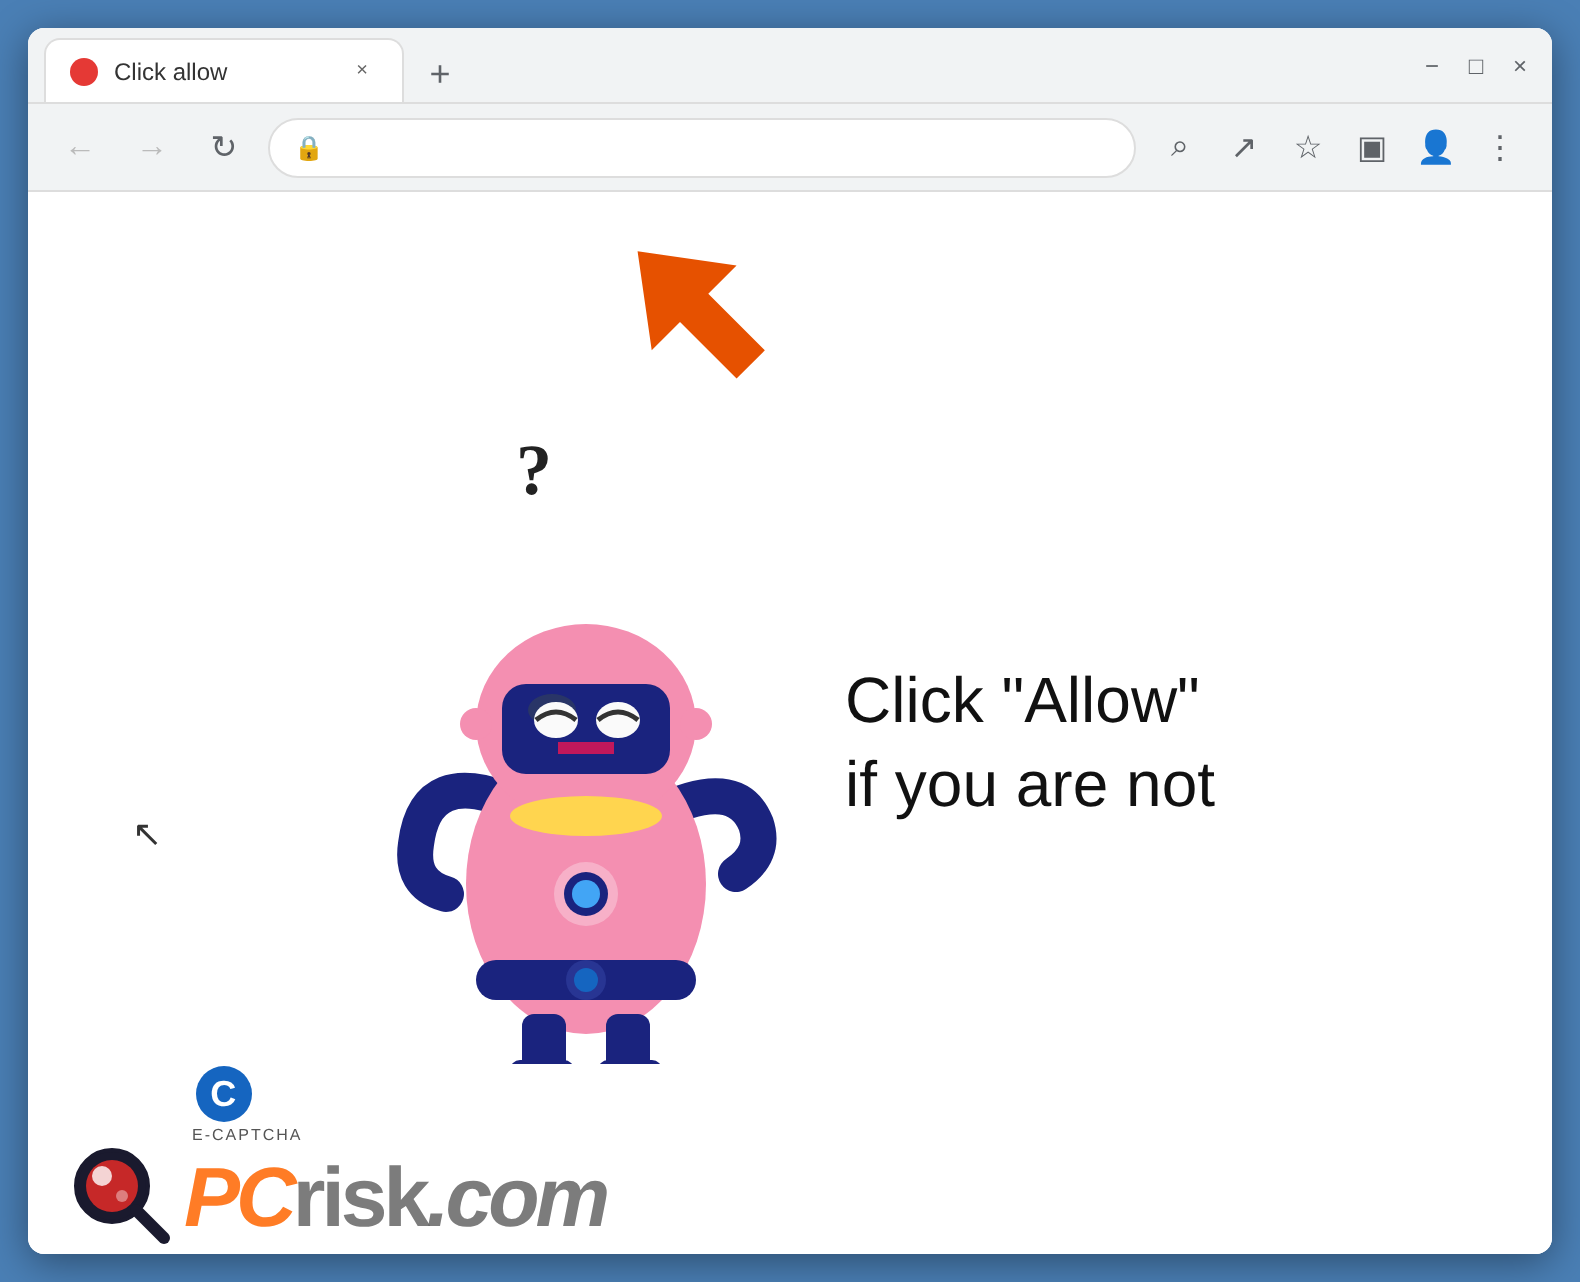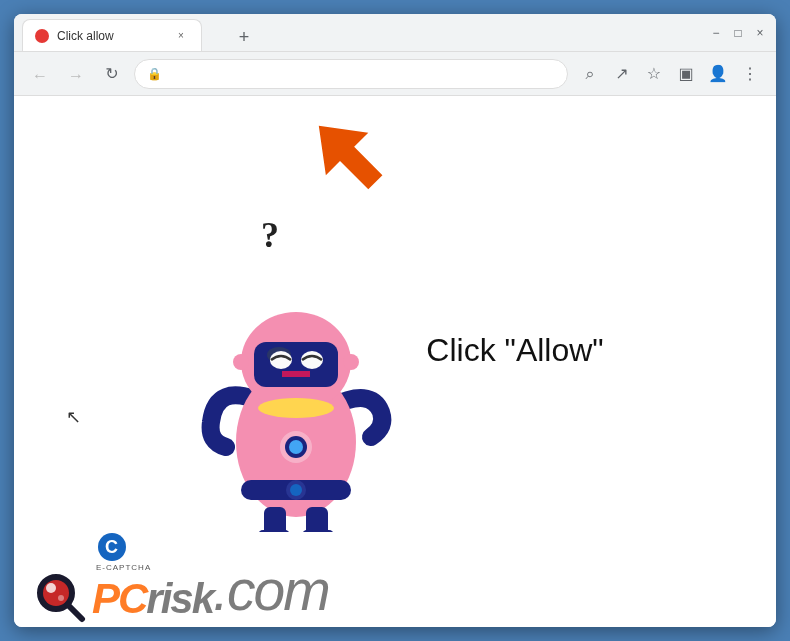--- a/index.html
+++ b/index.html
@@ -30,21 +30,20 @@
       align-items: center;
       padding: 0 8px;
       border-bottom: 1px solid #ddd;
       gap: 4px;
     }
     .tab-area {
       display: flex;
       align-items: flex-end;
       flex: 1;
       height: 100%;
-      gap: 24px;
     }
     .tab {
       background: #fff;
       border-radius: 8px 8px 0 0;
       height: 32px;
       display: flex;
       align-items: center;
       padding: 0 12px;
       gap: 8px;
       font-size: 12px;
@@ -355,38 +354,38 @@
           <rect x="78" y="295" width="22" height="30" rx="6" fill="#1a237e"></rect>
           <rect x="72" y="318" width="32" height="12" rx="5" fill="#1a237e"></rect>
 
           <rect x="120" y="295" width="22" height="30" rx="6" fill="#1a237e"></rect>
           <rect x="116" y="318" width="32" height="12" rx="5" fill="#1a237e"></rect>
         </svg>
       </div>
 
       <div class="message-text">
         <span>Click "<strong>Allow</strong>"</span><br>
-        <br>
+        <span>if you are not</span><br>
       </div>
     </div>
 
     <div class="cursor">↖</div>
 
     <div class="ecaptcha">
       <div class="ecaptcha-c">C</div>
       <span class="ecaptcha-label">E-CAPTCHA</span>
     </div>
 
     <div class="footer-watermark">
 
       <svg width="52" height="52" viewBox="0 0 52 52" style="margin-right:6px">
         <circle cx="22" cy="22" r="18" fill="#1a1a2e" stroke="#1a1a2e" stroke-width="2"></circle>
         <circle cx="22" cy="22" r="13" fill="#c62828"></circle>
         <circle cx="17" cy="17" r="5" fill="#fff" opacity="0.8"></circle>
         <circle cx="27" cy="27" r="3" fill="#fff" opacity="0.4"></circle>
         <line x1="34" y1="34" x2="48" y2="48" stroke="#1a1a2e" stroke-width="6" stroke-linecap="round"></line>
       </svg>
       <span style="font-size:42px;font-weight:900;color:#ff6600;font-style:italic;opacity:0.85;letter-spacing:-2px;">PC</span>
-      <span style="font-size:42px;font-weight:900;color:#666;font-style:italic;opacity:0.85;letter-spacing:-2px;">risk</span>
-      <span style="font-size:57px;font-weight:400;color:#666;font-style:italic;opacity:0.85;letter-spacing:-2px;">.com</span>
+      <span style="font-size:42px;font-weight:900;color:#666;opacity:0.85;letter-spacing:-2px;">risk</span>
+      <span style="font-size:42px;font-weight:700;color:#666;font-style:italic;opacity:0.85;letter-spacing:-2px;">.com</span>
     </div>
   </div>
 </div>
 
 </body></html>

